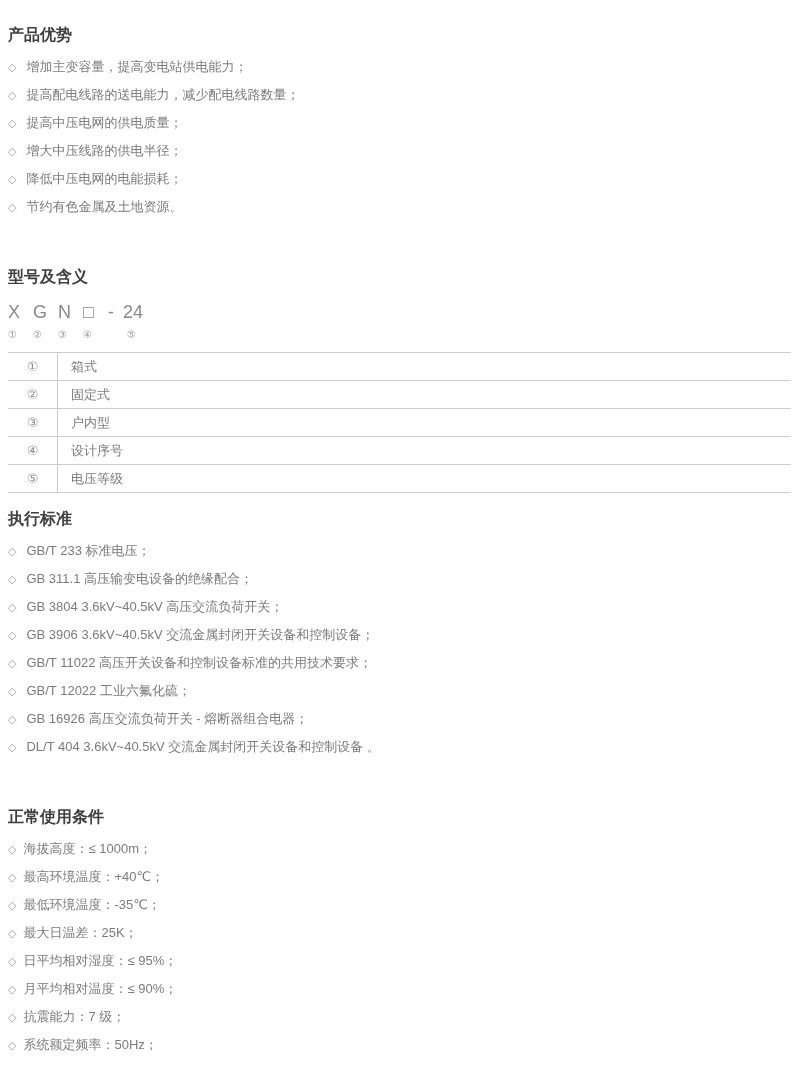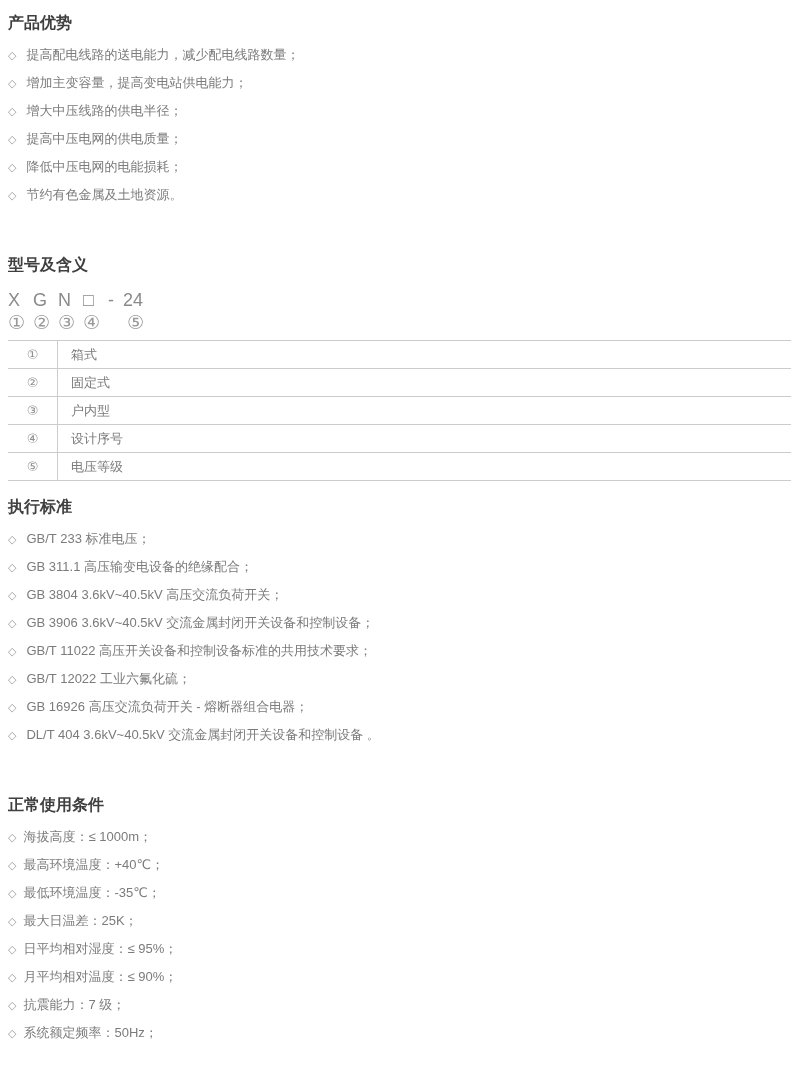--- a/index.html
+++ b/index.html
@@ -1,20 +1,20 @@
 <!DOCTYPE html>
 <html><head>
 <meta charset="utf-8">
 <style>
   html, body { margin: 0; padding: 0; background: #ffffff; }
   .page {
     width: 800px;
     height: 1090px;
     box-sizing: border-box;
-    padding: 14px 9px 0 8px;
+    padding: 26px 9px 0 8px;
     background: #ffffff;
     font-family: "Liberation Sans", "DejaVu Sans", sans-serif;
     overflow: hidden;
   }
   .section-title {
     font-size: 16px;
     font-weight: 700;
     color: #3f3f3f;
     margin: 0;
     line-height: 18px;
@@ -42,21 +42,21 @@
     margin-top: 19px;
     font-size: 18px;
     color: #8a8a8a;
     line-height: 15px;
   }
   .model-code .mc { display: inline-block; width: 25px; }
   .model-code .mc-dash { width: 15px; }
   .model-code .mc-last { width: auto; }
   .model-marks {
     margin-top: 8px;
-    font-size: 19px;
+    font-size: 10px;
     color: #9a9a9a;
     line-height: 14px;
   }
   .model-marks .mk { display: inline-block; width: 25px; }
   .model-marks .mk-5 { width: auto; margin-left: 19px; }
 
   
   .meaning-table {
     width: 100%;
     border-collapse: collapse;
@@ -83,24 +83,24 @@
   .mt-sec4 { margin-top: 47px; }
 </style>
 </head>
 <body>
 
 <div class="page">
 
   <section>
     <h2 class="section-title">产品优势</h2>
     <ul class="bullet-list">
+      <li><span class="bullet">◇</span><span>增加主变容量，提高变电站供电能力；</span></li>
       <li><span class="bullet">◇</span><span>提高配电线路的送电能力，减少配电线路数量；</span></li>
-      <li><span class="bullet">◇</span><span>增加主变容量，提高变电站供电能力；</span></li>
+      <li><span class="bullet">◇</span><span>提高中压电网的供电质量；</span></li>
       <li><span class="bullet">◇</span><span>增大中压线路的供电半径；</span></li>
-      <li><span class="bullet">◇</span><span>提高中压电网的供电质量；</span></li>
       <li><span class="bullet">◇</span><span>降低中压电网的电能损耗；</span></li>
       <li><span class="bullet">◇</span><span>节约有色金属及土地资源。</span></li>
     </ul>
   </section>
 
   <section>
     <h2 class="section-title mt-sec2">型号及含义</h2>
 
     <div class="model-code">
       <span class="mc">X</span><span class="mc">G</span><span class="mc">N</span><span class="mc">□</span><span class="mc mc-dash">-</span><span class="mc mc-last">24</span>

